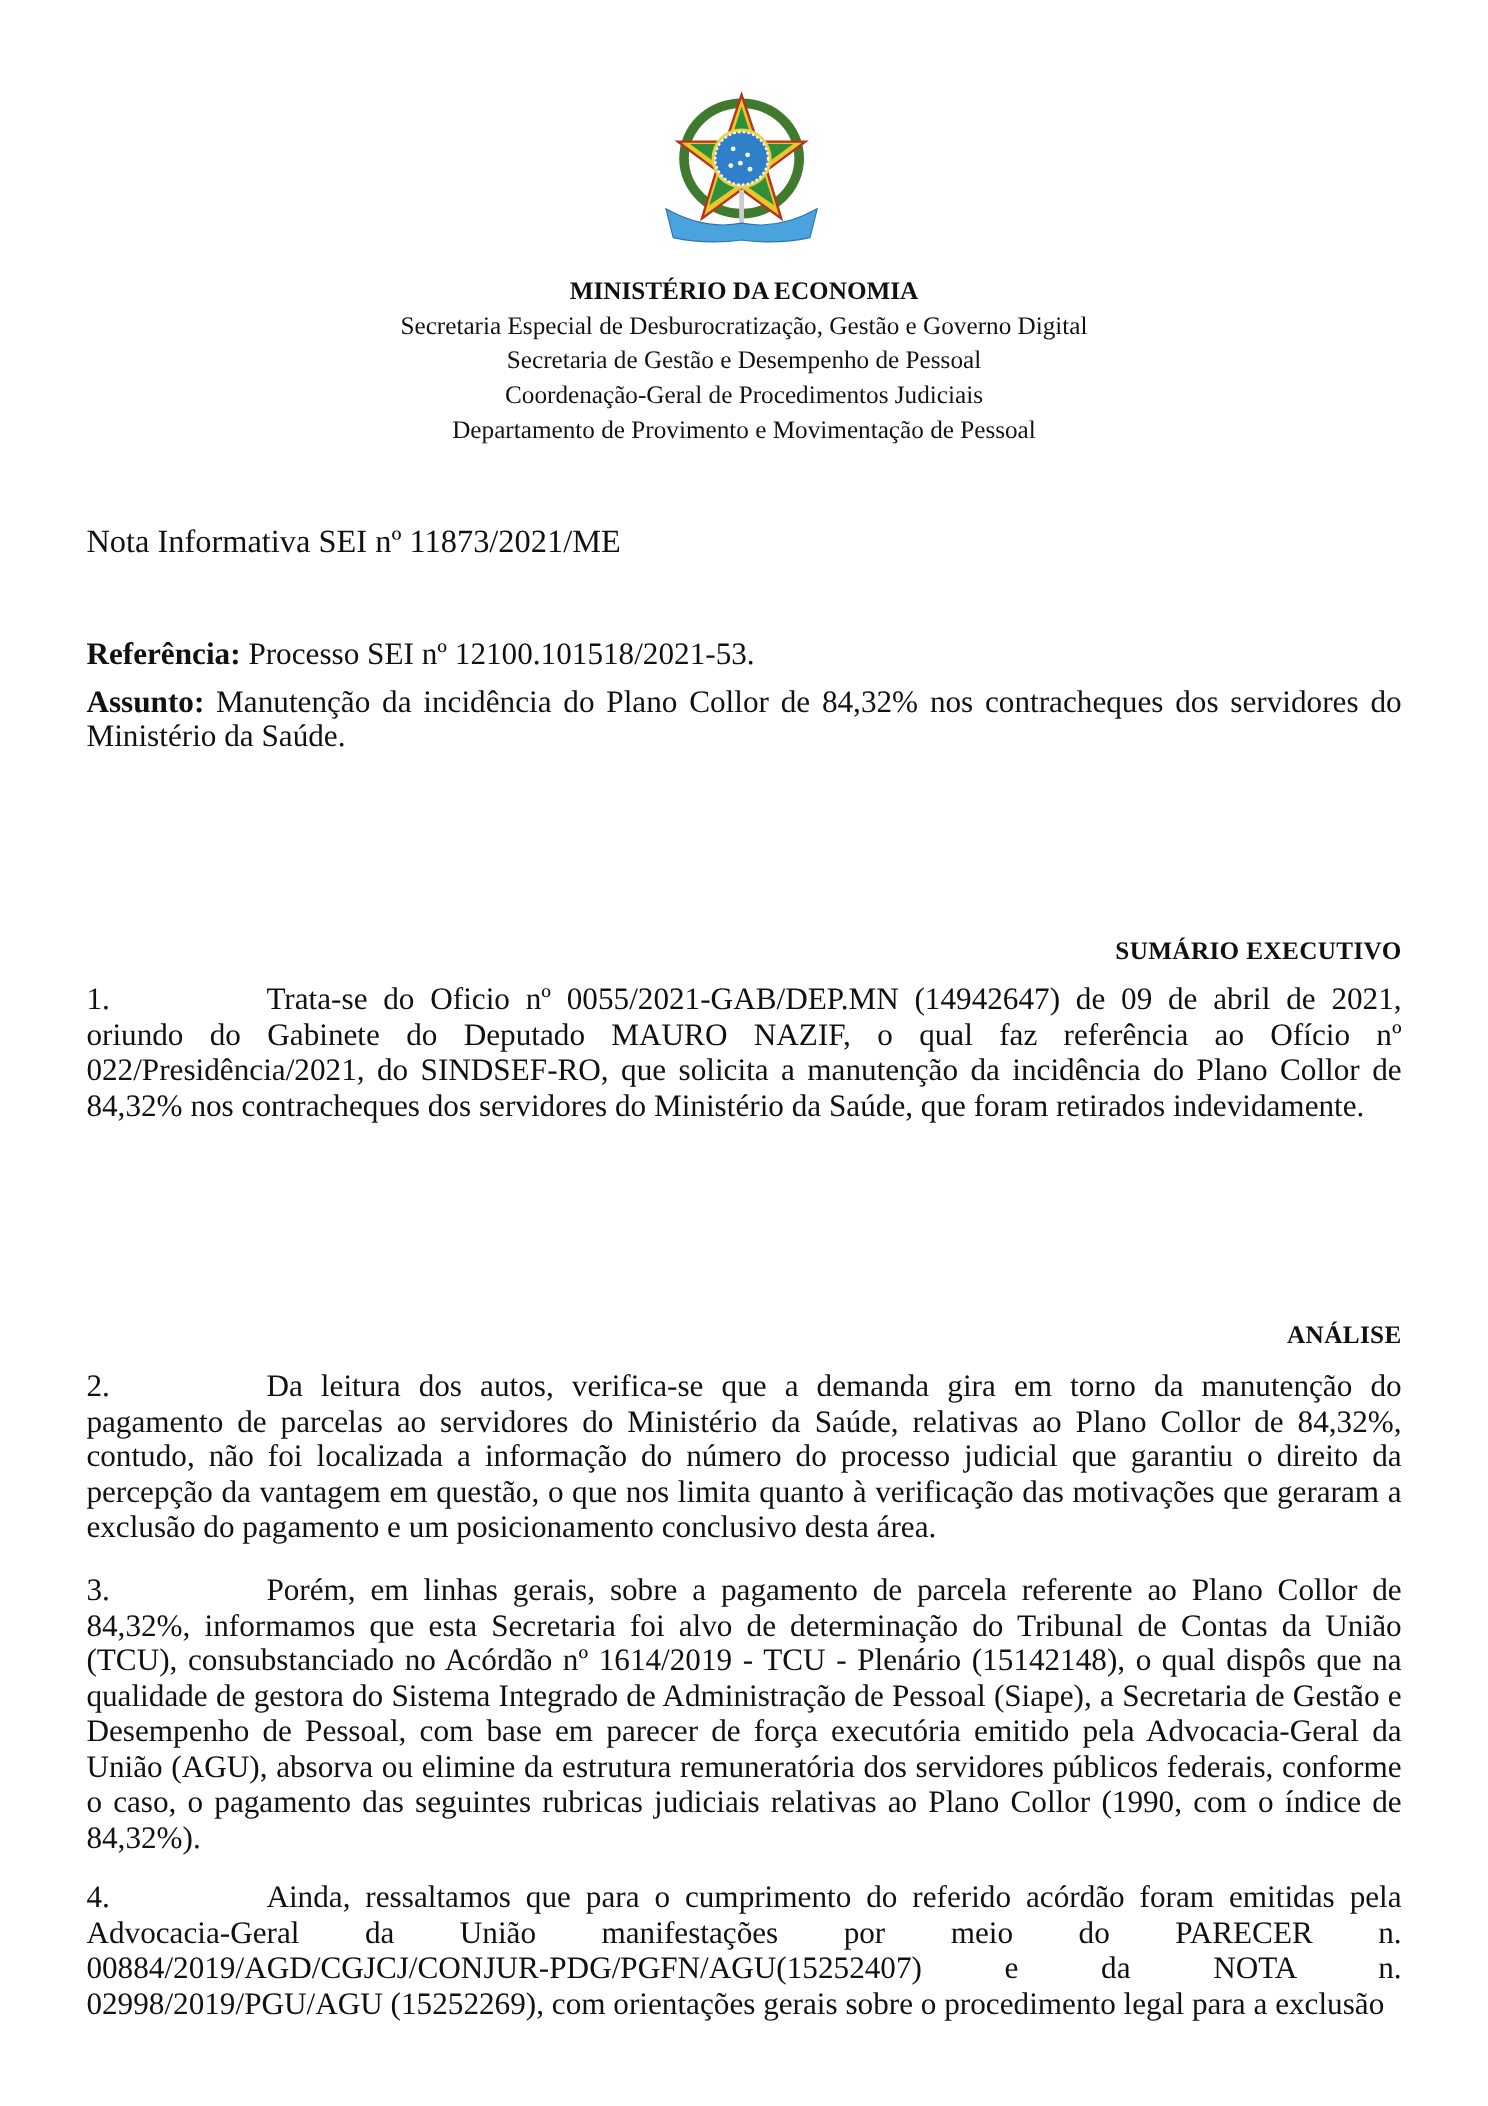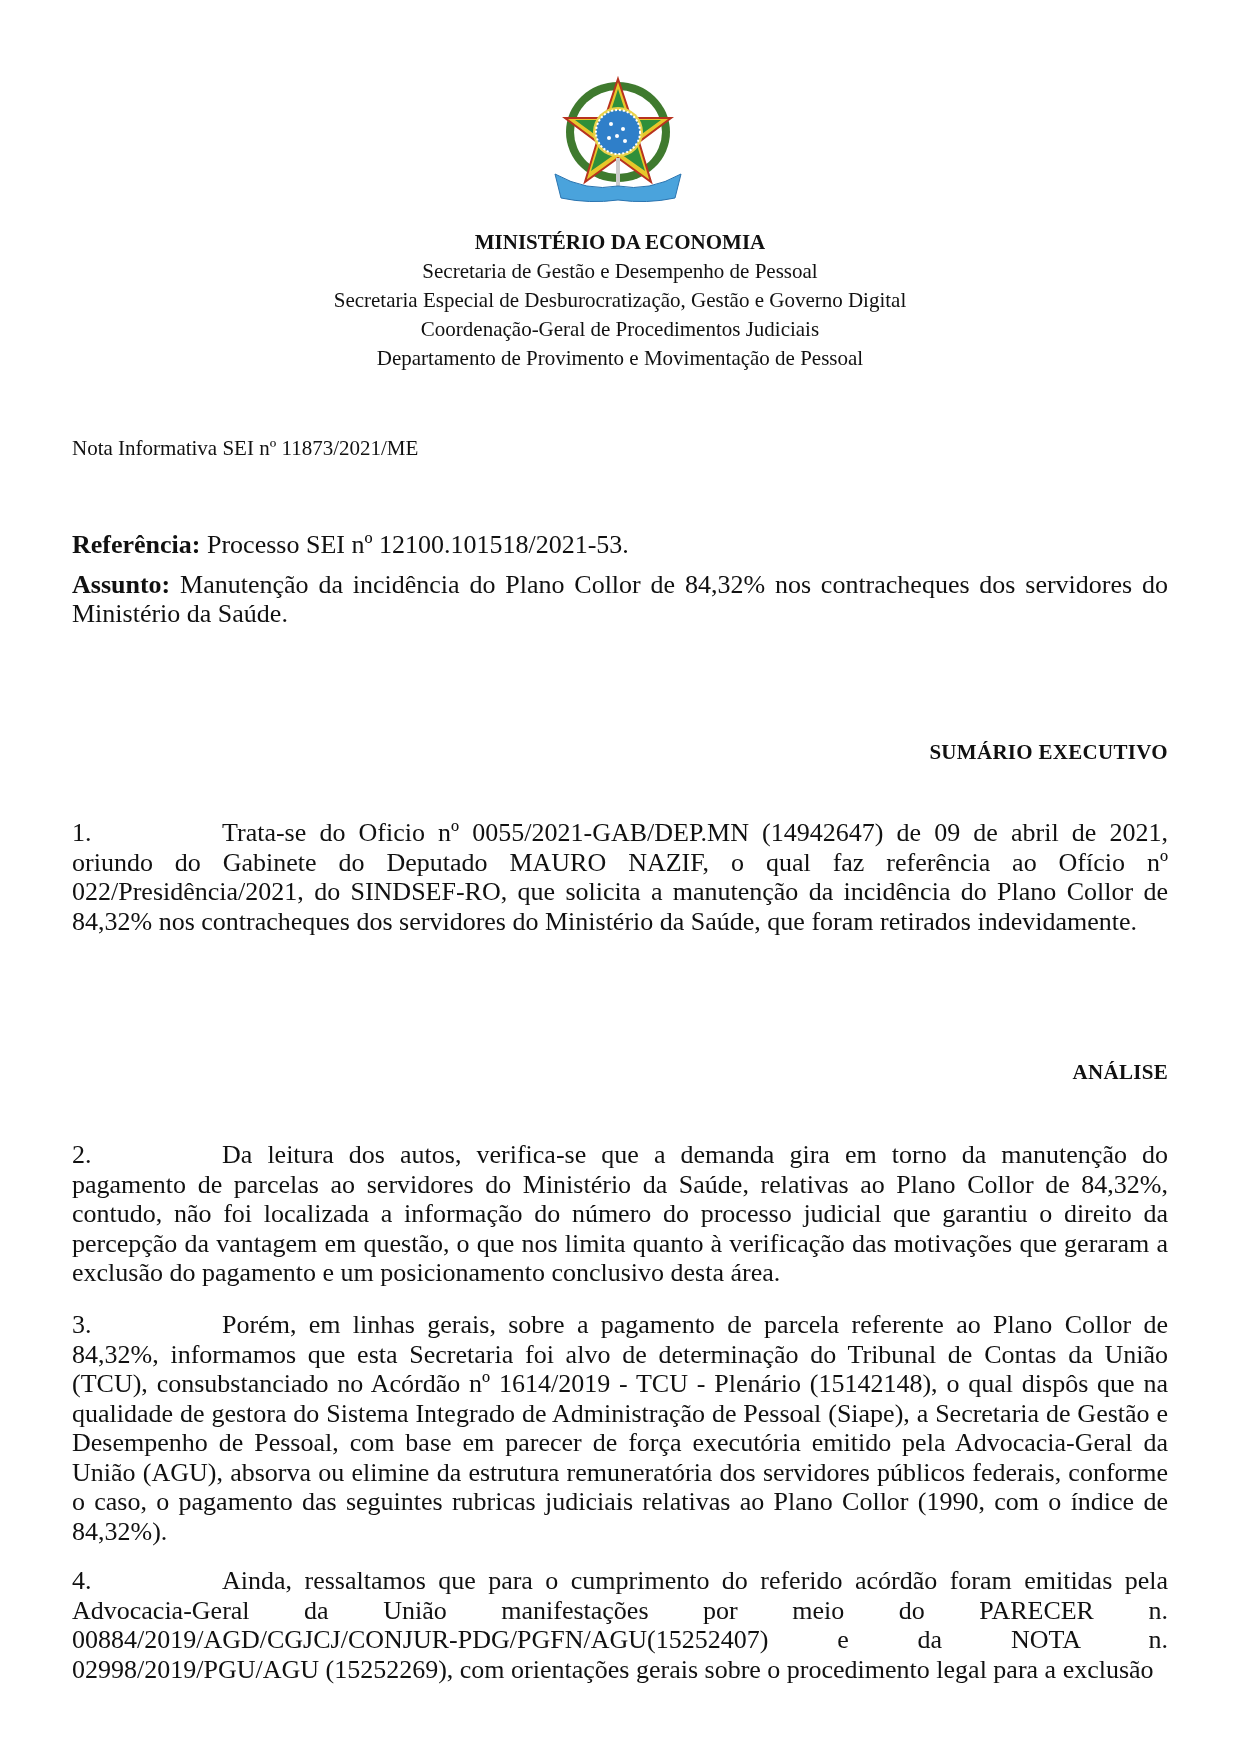--- a/index.html
+++ b/index.html
@@ -5,24 +5,24 @@
     html, body { margin: 0; padding: 0; background: #ffffff; }
     body {
       width: 1240px; height: 1755px; position: relative; overflow: hidden;
       font-family: "Liberation Serif", "DejaVu Serif", serif;
       color: #111111;
     }
     .page { position: absolute; left: 0; top: 0; width: 1240px; height: 1755px; font-family: Liberation Serif, serif; }
     .emblem { position: absolute; left: 547px; top: 74px; width: 142px; height: 130px; }
     .header { position: absolute; left: 0; top: 228px; width: 1240px; text-align: center; font-size: 21px; line-height: 29px; }
     .header .ministry { font-weight: bold; font-size: 21px; }
-    .doc-id { position: absolute; left: 72px; top: 436px; font-size: 21px; }
+    .doc-id { position: absolute; left: 72px; top: 436px; font-size: 27px; }
     .meta { position: absolute; left: 72px; width: 1096px; font-size: 26px; line-height: 29px; text-align: justify; }
     .meta b { font-weight: bold; }
-    .section-title { position: absolute; right: 72px; font-weight: bold; font-size: 21px; letter-spacing: 0.3px; }
+    .section-title { position: absolute; right: 72px; font-weight: bold; font-size: 21px; letter-spacing: 0.3px; margin-top: 40px; }
     .para { position: absolute; left: 72px; width: 1096px; font-size: 26px; line-height: 29.5px; text-align: justify; }
     .para .num { display: inline-block; width: 150px; }
   </style>
 </head>
 <body>
 
 <div class="page">
 
   <div class="emblem">
     <svg width="142" height="130" viewBox="0 0 142 130">
@@ -42,22 +42,22 @@
       <circle cx="78" cy="67" r="2" fill="#ffffff"></circle>
 
       <rect x="69" y="84" width="4" height="30" fill="#cccccc"></rect>
 
       <path d="M8,100 Q40,118 71,112 Q102,118 134,100 L128,124 Q100,130 71,126 Q42,130 14,124 Z" fill="#4aa3dc" stroke="#2a74b0" stroke-width="1"></path>
     </svg>
   </div>
 
   <div class="header">
     <div class="ministry">MINISTÉRIO DA ECONOMIA</div>
+    <div>Secretaria Especial de Desburocratização, Gestão e Governo Digital</div>
     <div>Secretaria de Gestão e Desempenho de Pessoal</div>
-    <div>Secretaria Especial de Desburocratização, Gestão e Governo Digital</div>
     <div>Coordenação-Geral de Procedimentos Judiciais</div>
     <div>Departamento de Provimento e Movimentação de Pessoal</div>
   </div>
 
   <div class="doc-id">Nota Informativa SEI nº 11873/2021/ME</div>
 
   <div class="meta" style="top:530px;">
     <b>Referência:</b><span> Processo SEI nº 12100.101518/2021-53.</span>
   </div>
 

